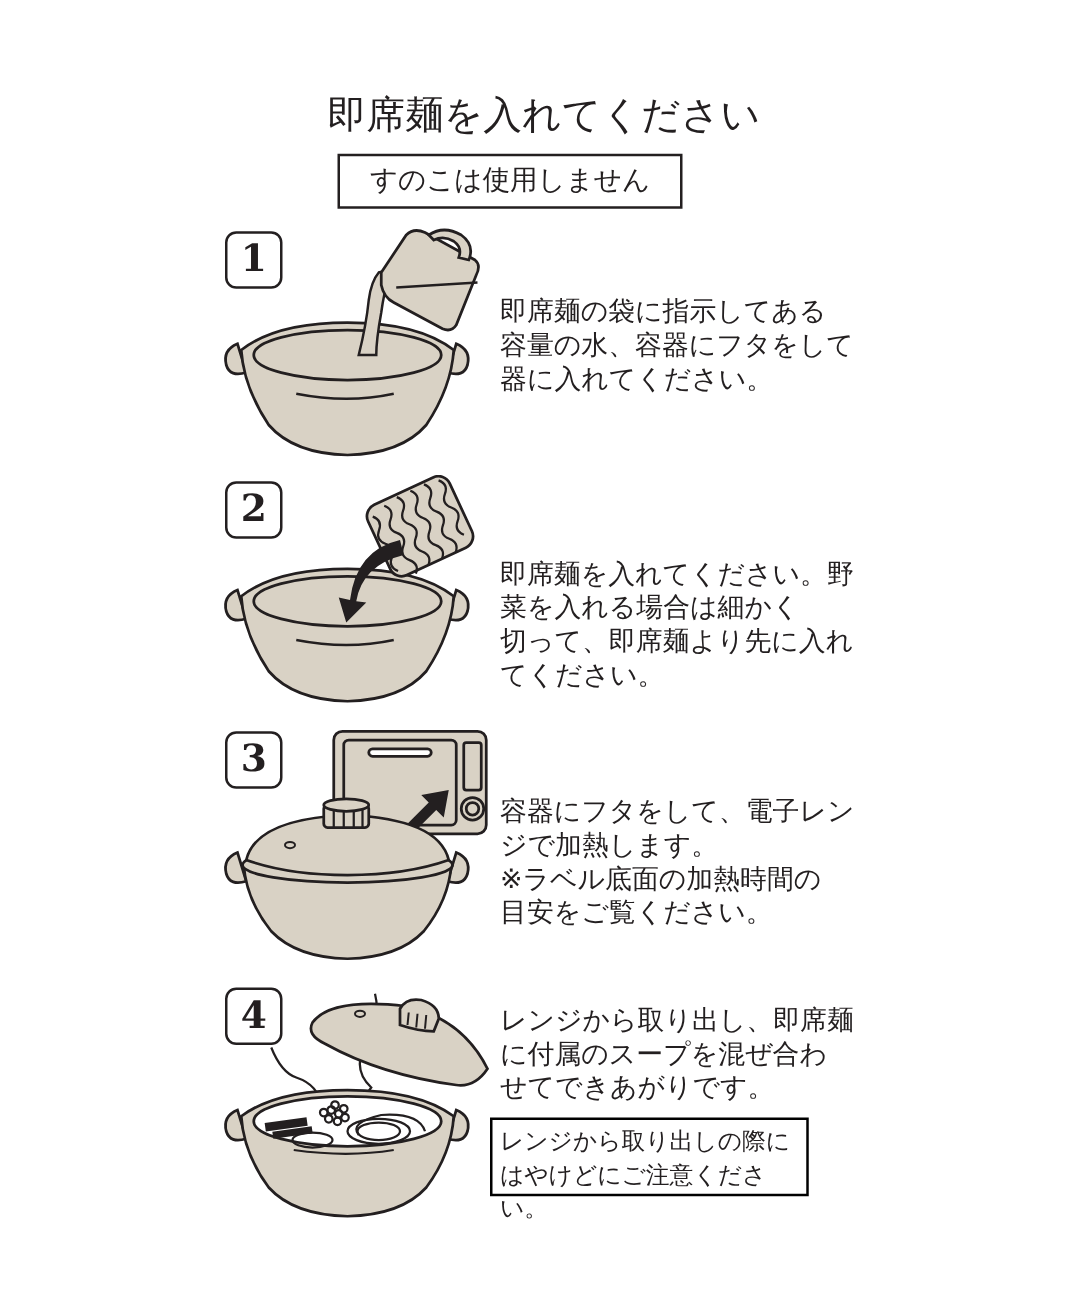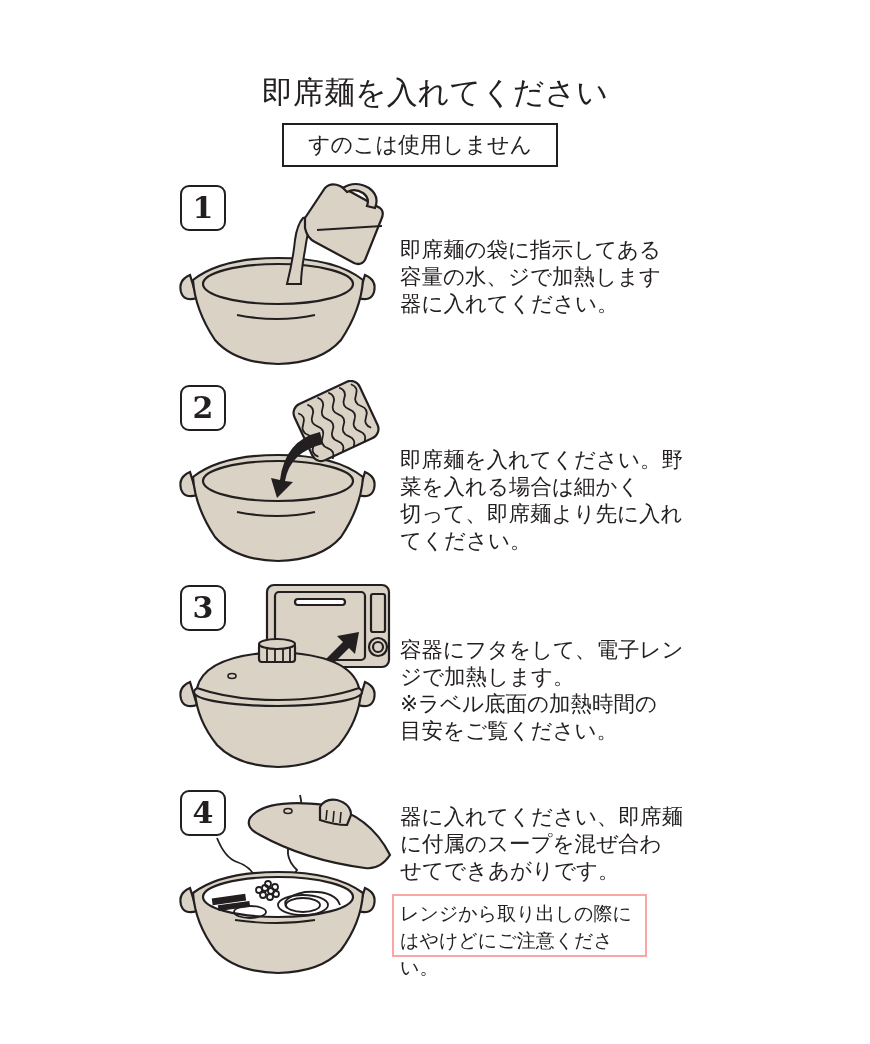--- a/index.html
+++ b/index.html
@@ -6,38 +6,38 @@
     body {
       width: 870px; height: 1044px; position: relative; overflow: hidden;
       font-family: "DejaVu Sans", "Liberation Sans", sans-serif;
       color: #231f20;
     }
     .title {
       position: absolute; left: 0; top: 72px; width: 870px;
       text-align: center; font-size: 31px; letter-spacing: 0px; line-height: 40px;
     }
     .notice-box {
-      position: absolute; left: 282px; top: 123px; width: 272px; height: 40px;
+      position: absolute; left: 270px; top: 123px; width: 272px; height: 40px;
       border: 2px solid #231f20; box-sizing: content-box;
       text-align: center; font-size: 22px; line-height: 40px;
     }
     .step-num {
       position: absolute; width: 42px; height: 42px;
       border: 2px solid #231f20; border-radius: 9px;
       text-align: center; line-height: 42px;
       font-family: "DejaVu Serif", "Liberation Serif", serif;
       font-size: 30px; font-weight: bold;
     }
     .step-text {
       position: absolute; left: 400px; width: 300px;
       font-size: 21.5px; line-height: 27px; white-space: pre-line;
     }
     .warn-box {
       position: absolute; left: 392px; top: 894px; width: 255px; height: 63px;
-      border: 2px solid #fca5a5; padding: 0 0 0 6px; box-sizing: border-box;
+      border: 2px solid #000000; padding: 0 0 0 6px; box-sizing: border-box;
       font-size: 19px; line-height: 27px; white-space: pre-line;
       padding-top: 4px;
     }
     .illus { position: absolute; }
     svg { display: block; }
   </style>
 </head>
 <body>
 
 <div class="title">即席麺を入れてください</div>
@@ -58,21 +58,21 @@
     <path d="M112 104 Q118 80 120 60 Q122 45 128 38 L137 36 Q132 55 130 70 Q126 92 126 104 Z" fill="#d9d2c5" stroke="#231f20" stroke-width="2"></path>
 
     <g stroke="#231f20" stroke-width="2.2" fill="#d9d2c5">
       <path d="M130 38 L150 8 Q156 2 165 6 L205 28 Q210 32 206 40 L190 80 Q186 86 179 83 L140 62 Q132 58 130 48 Z"></path>
       <path d="M168 8 Q180 0 194 8 Q205 16 200 28 L192 26 Q195 18 188 13 Q180 8 172 12 Z"></path>
       <line x1="142" y1="50" x2="207" y2="46"></line>
     </g>
   </svg>
 </div>
 <div class="step-text" style="top:236px;">即席麺の袋に指示してある
-容量の水、ジで加熱します
+容量の水、容器にフタをして
 器に入れてください。</div>
 
 <div class="step-num" style="left:180px; top:385px;">2</div>
 <div class="illus" style="left:175px; top:380px;">
   <svg width="215" height="190" viewBox="0 0 215 190">
     <g stroke="#231f20" stroke-width="2.2" fill="#d9d2c5">
       <path d="M15 92 Q3 97 6 109 Q9 119 22 115 Z"></path>
       <path d="M190 92 Q202 97 199 109 Q196 119 183 115 Z"></path>
       <path d="M18 97 Q20 127 40 157 Q60 180 103 181 Q146 180 166 157 Q186 127 188 97 Q160 75 103 75 Q46 75 18 97 Z"></path>
       <ellipse cx="103" cy="101" rx="75" ry="20"></ellipse>
@@ -175,17 +175,17 @@
         <circle cx="96" cy="111" r="3"></circle>
       <circle cx="88" cy="115" r="3"></circle>
         <circle cx="95" cy="117" r="3"></circle>
         <circle cx="101" cy="114" r="3"></circle>
       <circle cx="93" cy="104" r="3"></circle>
         <circle cx="100" cy="107" r="3"></circle>
       <path d="M60 140 Q103 146 140 140"></path>
     </g>
   </svg>
 </div>
-<div class="step-text" style="top:803px;">器に入れてください、即席麺
+<div class="step-text" style="top:803px;">レンジから取り出し、即席麺
 に付属のスープを混ぜ合わ
 せてできあがりです。</div>
 <div class="warn-box">レンジから取り出しの際に
 はやけどにご注意ください。</div>
 
 </body></html>

